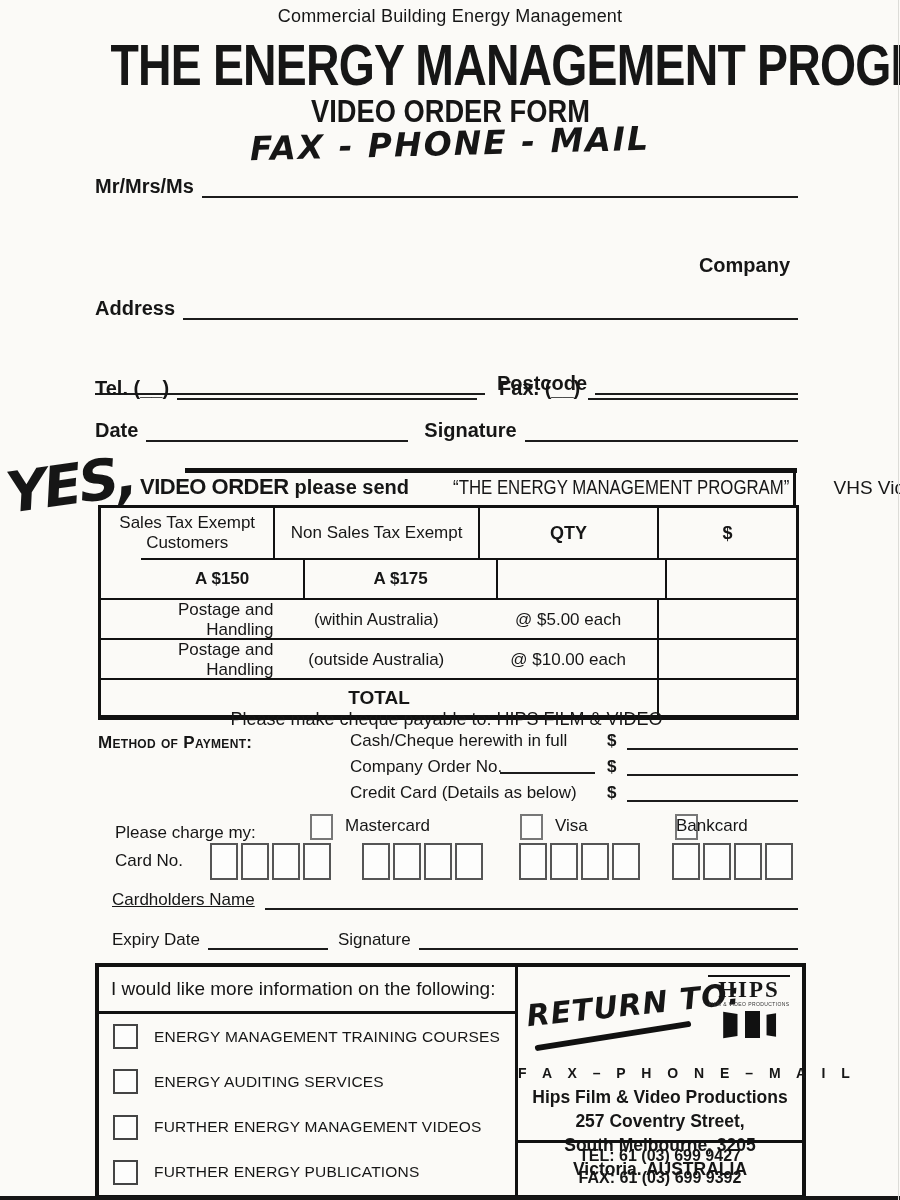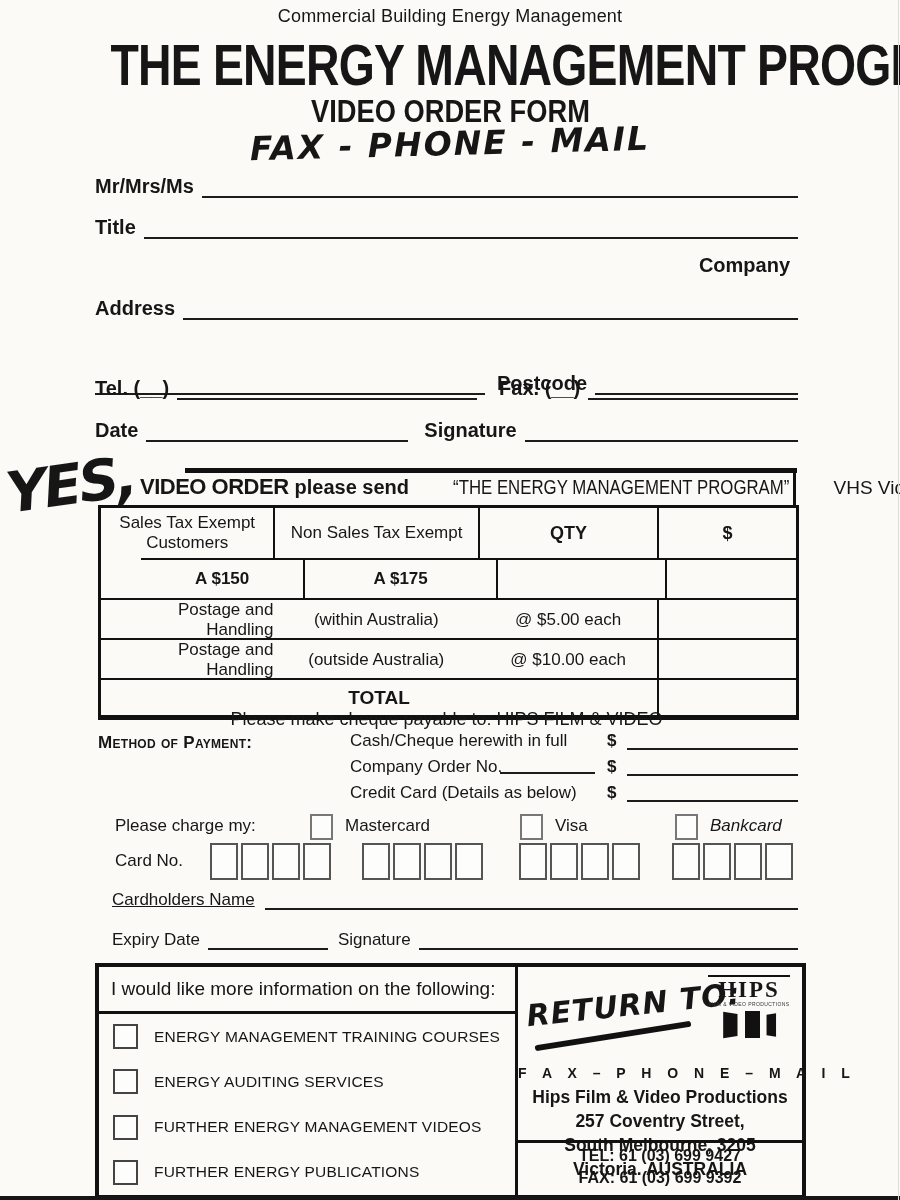--- a/index.html
+++ b/index.html
@@ -53,21 +53,21 @@
   .mop-label{position:absolute;left:98px;top:733px;font-size:17px;font-weight:bold;font-variant:small-caps;letter-spacing:.3px;}
   .pay-rows{position:absolute;left:350px;top:731px;width:448px;}
   .prow2{position:relative;height:26px;}
   .prow2 .plab{position:absolute;left:0;top:0;font-size:17px;white-space:nowrap;}
   .prow2 .dollar{position:absolute;left:257px;top:0;font-size:17px;font-weight:bold;}
   .prow2 .pline{position:absolute;left:277px;right:0;top:17px;border-bottom:2px solid #1c1c1c;}
   .prow2 .shortline{position:absolute;left:150px;width:95px;top:15px;border-bottom:2px solid #1c1c1c;}
 
   
   .charge-row{position:absolute;left:115px;top:814px;right:102px;height:26px;font-size:17px;}
-  .charge-row .clab{position:absolute;left:0;top:2px;}
+  .charge-row .clab{position:absolute;left:0;top:9px;}
   .cb{box-sizing:border-box;width:23px;height:26px;border:2px solid #777;background:#fdfdfc;}
   .cb.abs{position:absolute;top:0;}
   .ctype{position:absolute;top:2px;white-space:nowrap;}
   .cardno-row{position:absolute;left:115px;top:843px;right:102px;height:40px;font-size:17px;}
   .cardno-row .clab{position:absolute;left:0;top:8px;}
   .cgroup{position:absolute;top:0;display:flex;gap:3px;}
   .ccell{box-sizing:border-box;width:28px;height:37px;border:2px solid #555;background:#fdfdfc;}
 
   .holder-row{position:absolute;left:112px;right:102px;top:888px;display:flex;align-items:flex-end;font-size:17px;text-decoration:underline;}
   .holder-row .lab{padding-right:10px;white-space:nowrap;}
@@ -107,24 +107,20 @@
 
   <div class="kicker">Commercial Building Energy Management</div>
   <div class="main-title"><span class="condensed">THE ENERGY MANAGEMENT PROGRAM</span></div>
   <div class="form-sub"><span class="condensed2">VIDEO ORDER FORM</span></div>
   <div class="channels-top hand">FAX - PHONE - MAIL</div>
 
   <div class="frow" style="top:172px;">
     <span class="lab">Mr/Mrs/Ms</span>
     <div class="fline"></div>
   </div>
-  <div class="frow" style="top:213px;">
-    <span class="lab">Title</span>
-    <div class="fline"></div>
-  </div>
   <div class="frow" style="top:254px;flex-direction:column;">
     <span class="lab">Company</span>
     <div class="fline"></div>
   </div>
   <div class="frow" style="top:294px;">
     <span class="lab">Address</span>
     <div class="fline"></div>
   </div>
   <div class="frow" style="top:334px;">
     <div class="fline fixed" style="width:390px;"></div>
@@ -210,21 +206,21 @@
     </div>
   </div>
 
   <div class="charge-row">
     <span class="clab">Please charge my:</span>
     <div class="cb abs" style="left:195px;"></div>
     <span class="ctype" style="left:230px;">Mastercard</span>
     <div class="cb abs" style="left:405px;"></div>
     <span class="ctype" style="left:440px;">Visa</span>
     <div class="cb abs" style="left:560px;"></div>
-    <span class="ctype" style="left:595px;font-style:italic;">Bankcard</span>
+    <span class="ctype" style="left:561px;">Bankcard</span>
   </div>
 
   <div class="cardno-row">
     <span class="clab">Card No.</span>
     <div class="cgroup" style="left:95px;">
       <div class="ccell"></div>
         <div class="ccell"></div>
         <div class="ccell"></div>
         <div class="ccell"></div>
     </div>

